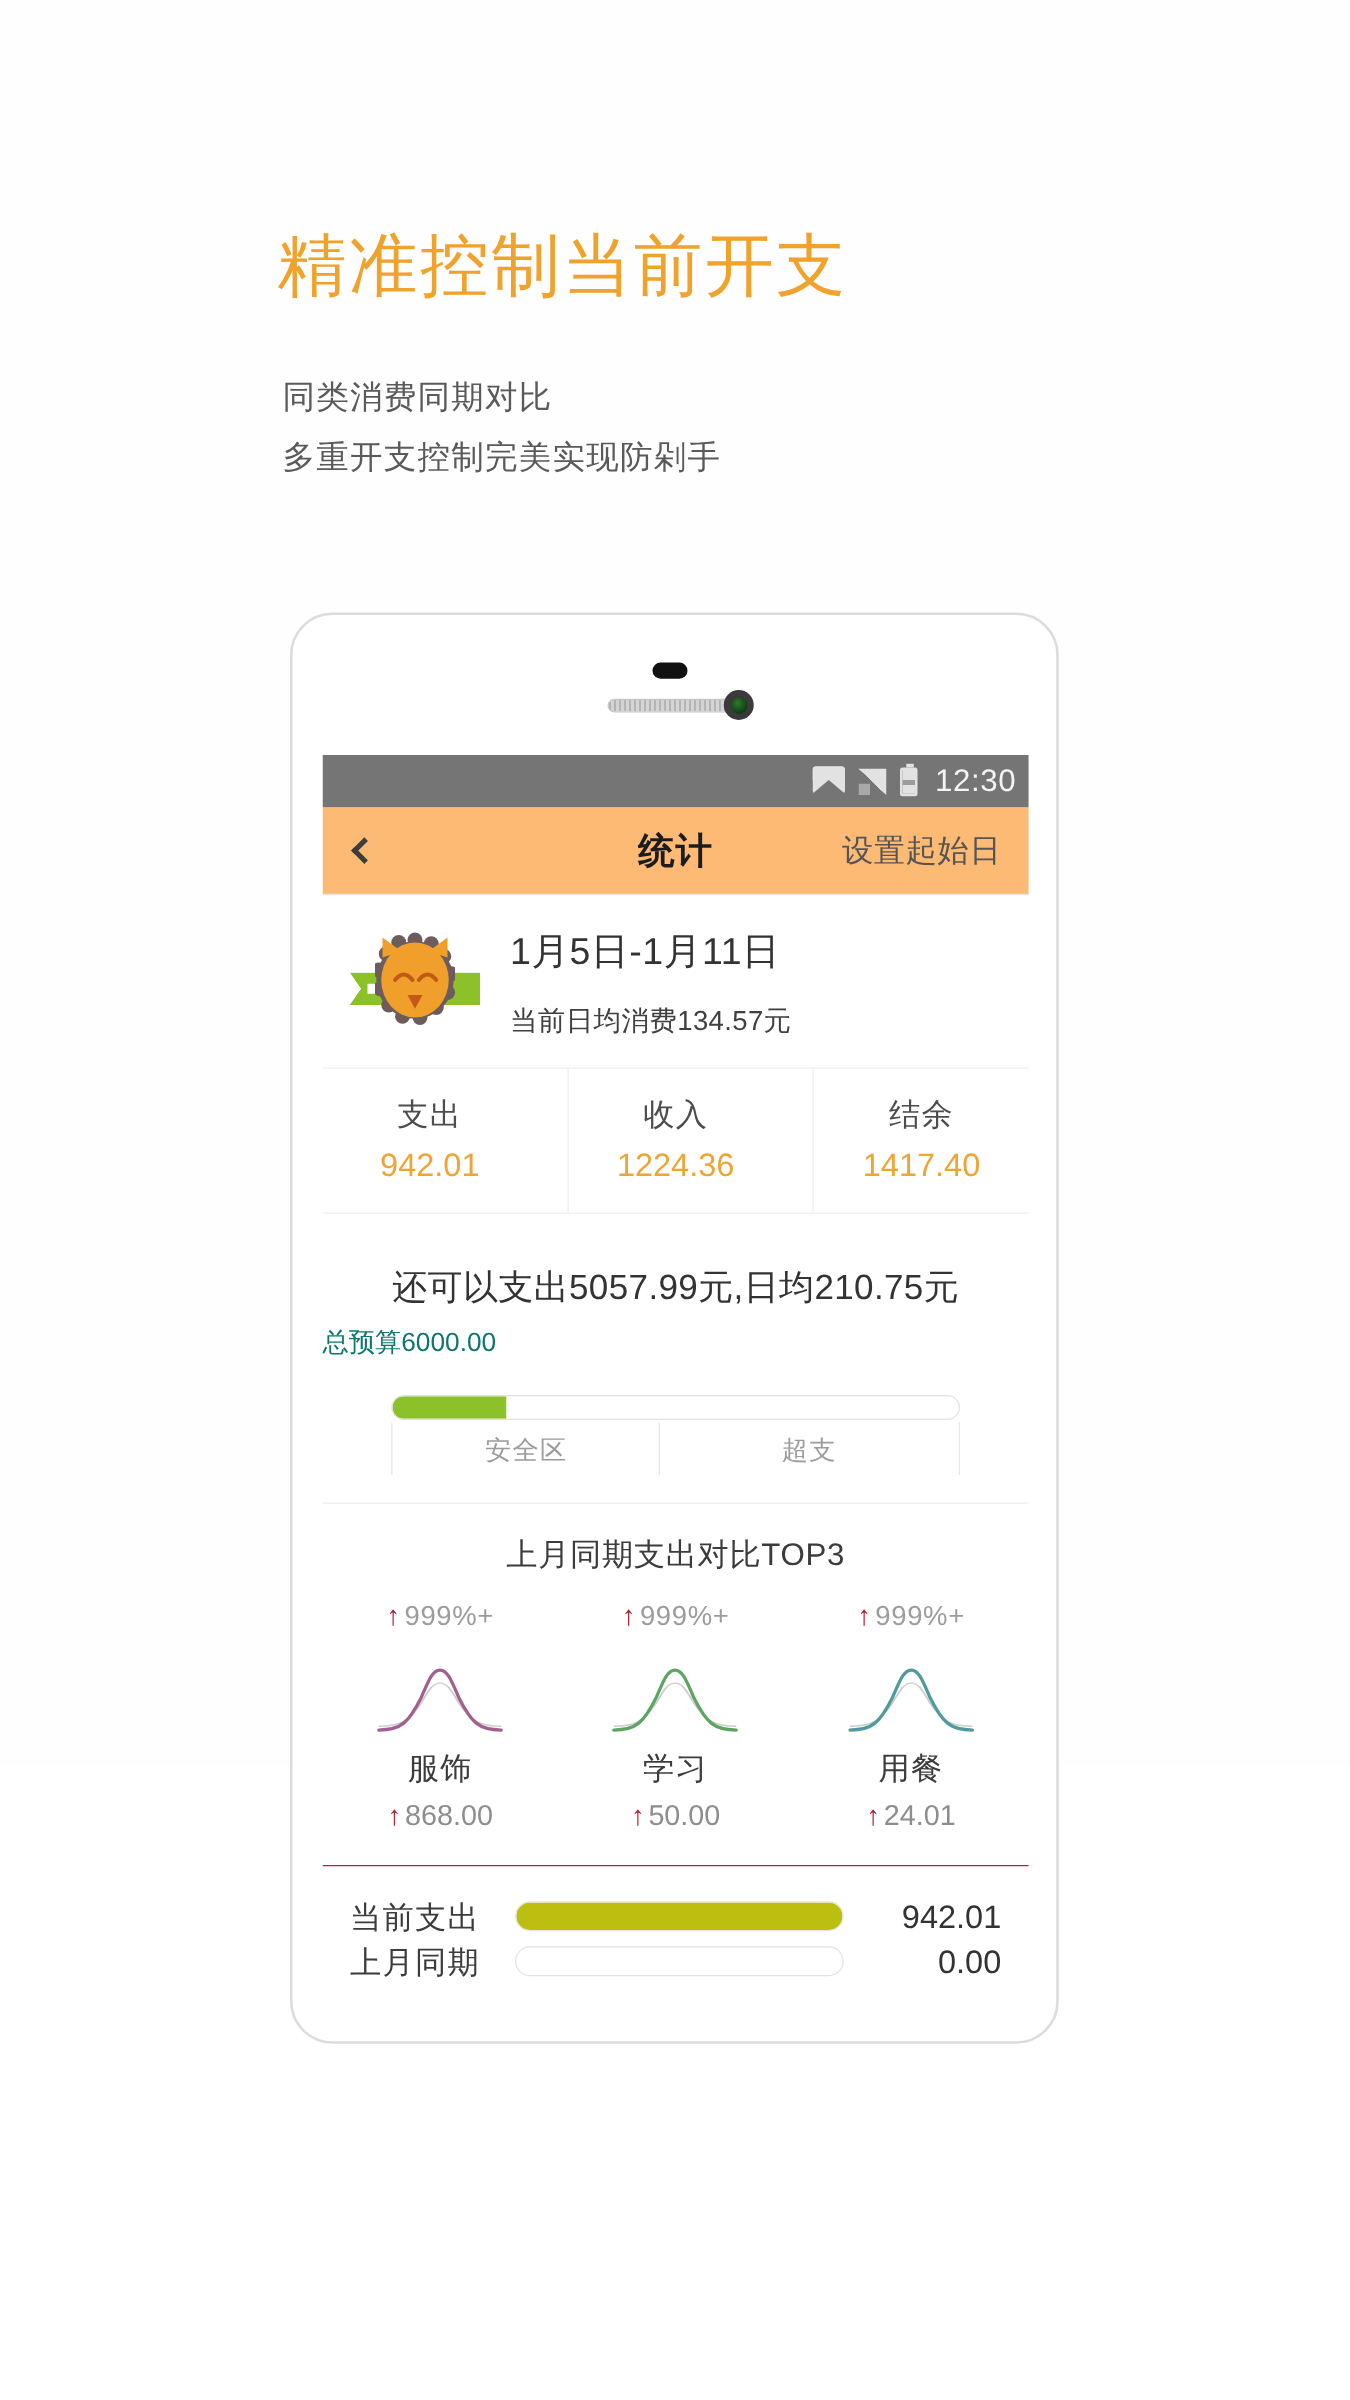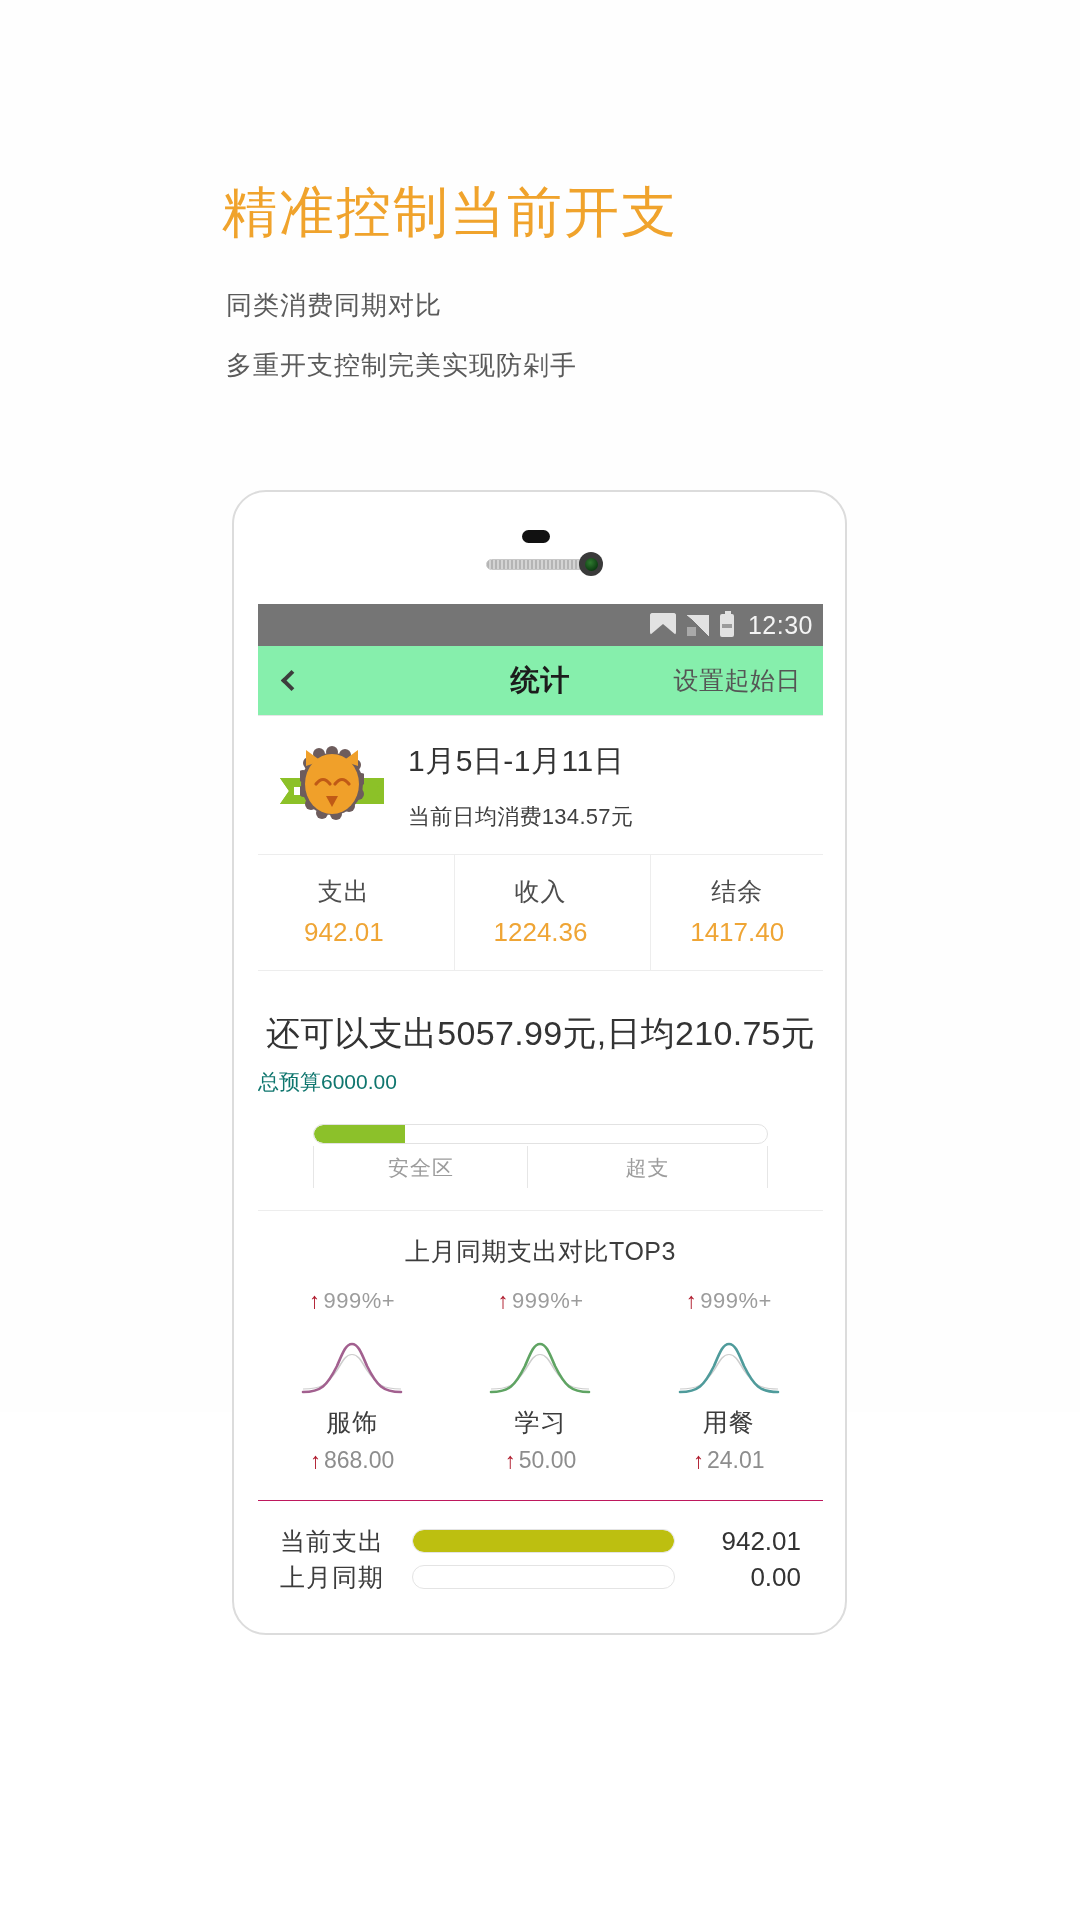--- a/index.html
+++ b/index.html
@@ -29,21 +29,21 @@
   }
   .promo-sub {
     position: absolute;
     left: 226px;
     font-size: 26px;
     font-weight: 400;
     color: #5a5a5a;
     letter-spacing: 1px;
     white-space: nowrap;
   }
-  .promo-sub.l1 { top: 288px; }
+  .promo-sub.l1 { top: 300px; }
   .promo-sub.l2 { top: 348px; }
 
   
   .phone {
     position: absolute;
     left: 232px; top: 490px;
     width: 615px; height: 1145px;
     border: 2px solid #dcdcdc;
     border-radius: 34px;
     background: #ffffff;
@@ -138,21 +138,21 @@
   .ico-battery::before {
     content:"";
     position:absolute; left: 3px; top: -5px;
     width: 6px; height: 3px;
     background: #e2e2e2;
   }
 
   
   .apphead {
     height: 70px;
-    background: #86efac;
+    background: #fdba74;
     border-bottom: 1px solid #e6e6e6;
     display: flex;
     align-items: center;
     position: relative;
   }
   .back-chev {
     position: absolute;
     left: 22px;
     width: 26px; height: 26px;
   }
@@ -255,21 +255,21 @@
   .stats .value {
     font-size: 26px;
     color: #efa535;
     margin-top: 9px;
   }
 
   
   .budget { padding: 40px 0 22px 0; }
   .budget .line1 {
     text-align:center;
-    font-size: 34px;
+    font-size: 28px;
     color: #333333;
     letter-spacing: 0.3px;
   }
   .budget .line2 {
     text-align:left;
     font-size: 21px;
     color: #0f766e;
     margin-top: 11px;
   }
   .bar-wrap {

